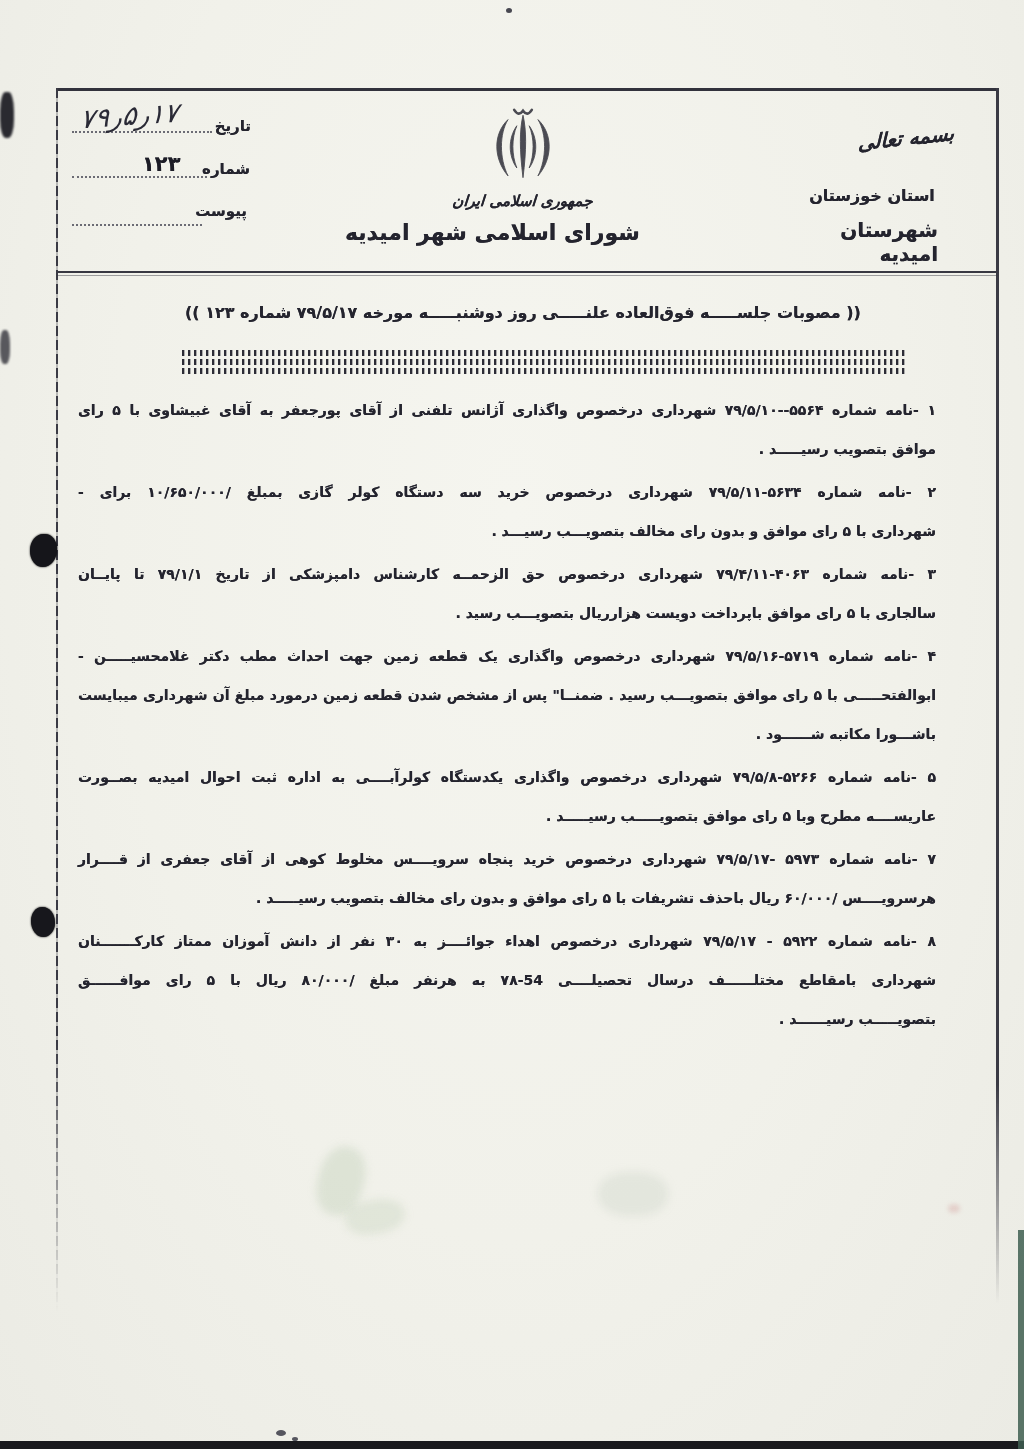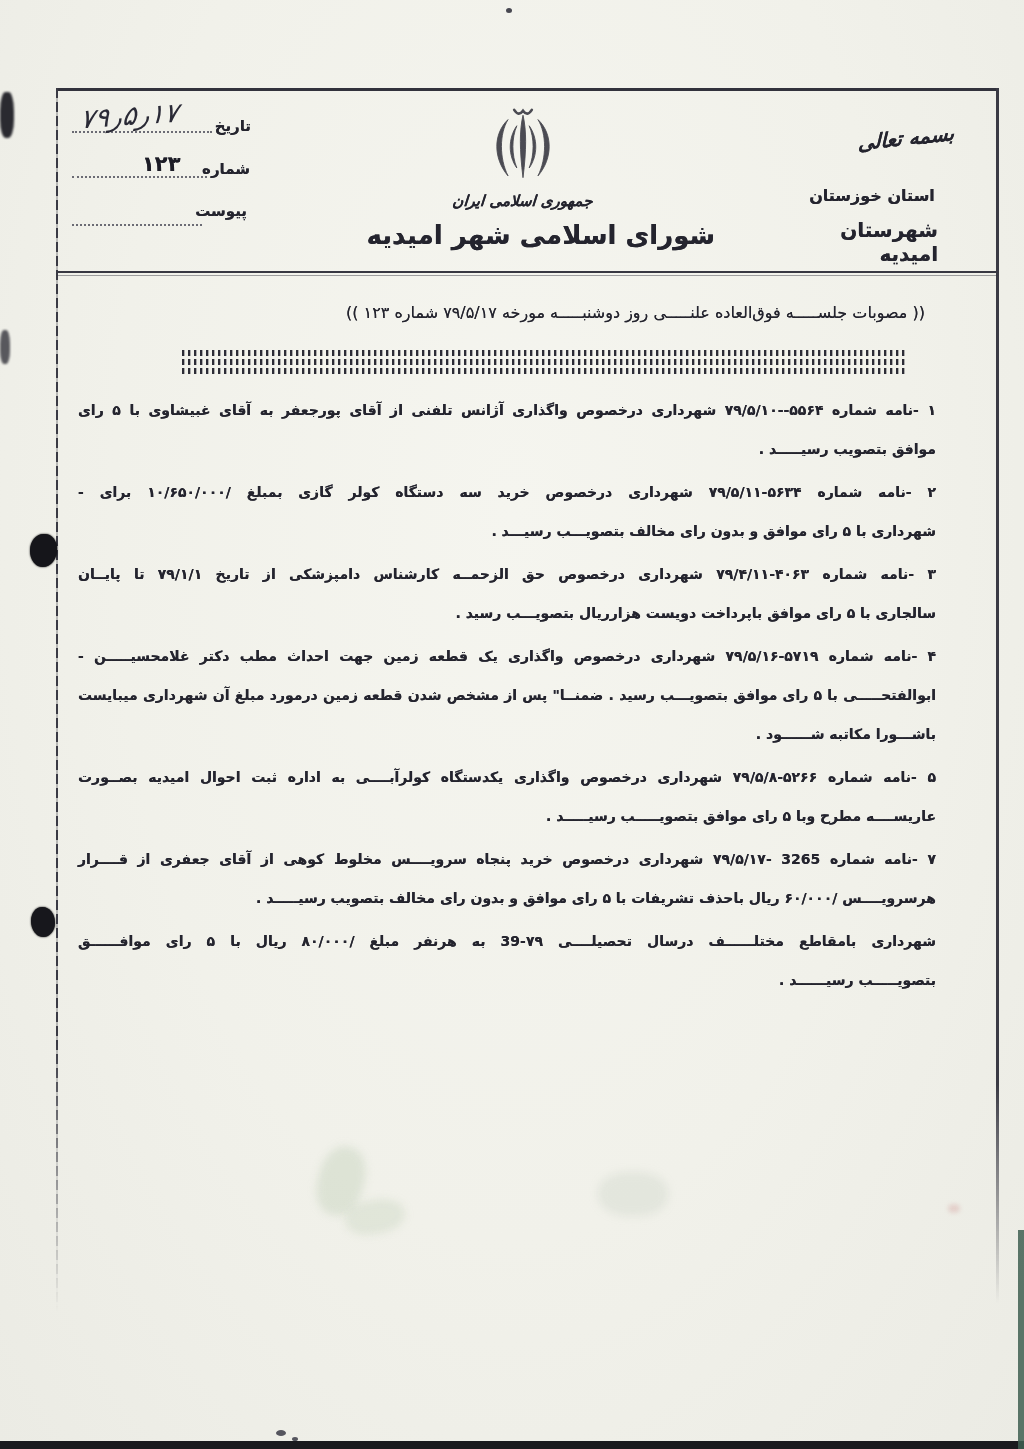--- a/index.html
+++ b/index.html
@@ -25,26 +25,26 @@
     transform:rotate(-4deg) skewX(-8deg);letter-spacing:2px;color:#2a2a36;direction:rtl;}
   .stamp-no{position:absolute;left:142px;top:152px;font-size:21px;font-weight:bold;
     letter-spacing:2px;color:#1c1c26;}
   .bismillah{position:absolute;left:848px;top:126px;width:116px;font-size:20px;font-weight:bold;
     font-style:italic;transform:rotate(-6deg) skewX(-6deg);direction:rtl;text-align:center;}
   .province{position:absolute;left:806px;top:186px;width:132px;font-size:16px;font-weight:bold;direction:rtl;text-align:center;}
   .county{position:absolute;left:806px;top:218px;width:132px;font-size:20px;font-weight:bold;direction:rtl;text-align:right;}
   .emblem{position:absolute;left:478px;top:102px;width:90px;height:88px;opacity:.88;}
   .republic{position:absolute;left:445px;top:192px;width:155px;font-size:15px;font-weight:bold;
     font-style:italic;direction:rtl;text-align:center;transform:skewX(-4deg);}
-  .council{position:absolute;left:345px;top:220px;width:370px;font-size:26px;font-weight:bold;
-    direction:rtl;text-align:right;}
+  .council{position:absolute;left:345px;top:220px;width:370px;font-size:22px;font-weight:bold;
+    direction:rtl;text-align:left;}
 
   
-  .heading{position:absolute;left:203px;top:303px;width:722px;direction:rtl;text-align:right;
-    font-size:16px;font-weight:normal;}
+  .heading{position:absolute;left:185px;top:303px;width:722px;direction:rtl;text-align:left;
+    font-size:16px;font-weight:bold;}
   .hatch{position:absolute;left:182px;top:350px;width:723px;}
   .hatch-row{height:6px;margin-bottom:3px;
     background:repeating-linear-gradient(90deg,#2c2c36 0 2px,rgba(44,44,54,.35) 2px 3px,transparent 3px 6px);}
   .items{position:absolute;left:78px;top:391px;width:858px;direction:rtl;}
   .item{margin-bottom:4px;}
   .line{font-size:14px;line-height:39px;font-weight:bold;}
   .line.full{text-align:justify;text-align-last:justify;}
   .line.tail{text-align:right;}
 
   
@@ -124,25 +124,26 @@
       <div class="item">
         <div class="line full">۴ -نامه شماره ۵۷۱۹-۷۹/۵/۱۶ شهرداری درخصوص واگذاری یک قطعه زمین جهت احداث مطب دکتر غلامحسیـــــن -</div>
         <div class="line full">ابوالفتحـــــی با ۵ رای موافق بتصویـــب رسید . ضمنــا" پس از مشخص شدن قطعه زمین درمورد مبلغ آن شهرداری میبایست</div>
         <div class="line tail">باشـــورا مکاتبه شــــــود .</div>
       </div>
       <div class="item">
         <div class="line full">۵ -نامه شماره ۵۲۶۶-۷۹/۵/۸ شهرداری درخصوص واگذاری یکدستگاه کولرآبــــی به اداره ثبت احوال امیدیه بصــورت</div>
         <div class="line tail">عاریســــه مطرح وبا ۵ رای موافق بتصویـــــب رسیـــــد .</div>
       </div>
       <div class="item">
-        <div class="line full">۷ -نامه شماره 3265 -۷۹/۵/۱۷ شهرداری درخصوص خرید پنجاه سرویــــس مخلوط کوهی از آقای جعفری از قــــرار</div>
+        <div class="line full">۷ -نامه شماره ۵۹۷۳ -۷۹/۵/۱۷ شهرداری درخصوص خرید پنجاه سرویــــس مخلوط کوهی از آقای جعفری از قــــرار</div>
         <div class="line tail">هرسرویــــس /۶۰/۰۰۰ ریال باحذف تشریفات با ۵ رای موافق و بدون رای مخالف بتصویب رسیـــــد .</div>
       </div>
       <div class="item">
-        <div class="line full">شهرداری بامقاطع مختلــــــف درسال تحصیلــــی ۷۹-39 به هرنفر مبلغ /۸۰/۰۰۰ ریال با ۵ رای موافــــــق</div>
+        <div class="line full">۸ -نامه شماره ۵۹۲۲ - ۷۹/۵/۱۷ شهرداری درخصوص اهداء جوائــــز به ۳۰ نفر از دانش آموزان ممتاز کارکـــــــنان</div>
+        <div class="line full">شهرداری بامقاطع مختلــــــف درسال تحصیلــــی 54-۷۸ به هرنفر مبلغ /۸۰/۰۰۰ ریال با ۵ رای موافــــــق</div>
         <div class="line tail">بتصویـــــب رسیــــــد .</div>
       </div>
     </div>
 
   <div class="artifact bottom-strip"></div>
   <div class="artifact green-strip"></div>
   <div class="artifact smudge1"></div>
   <div class="artifact smudge2"></div>
   <div class="artifact punch1"></div>
   <div class="artifact punch2"></div>

